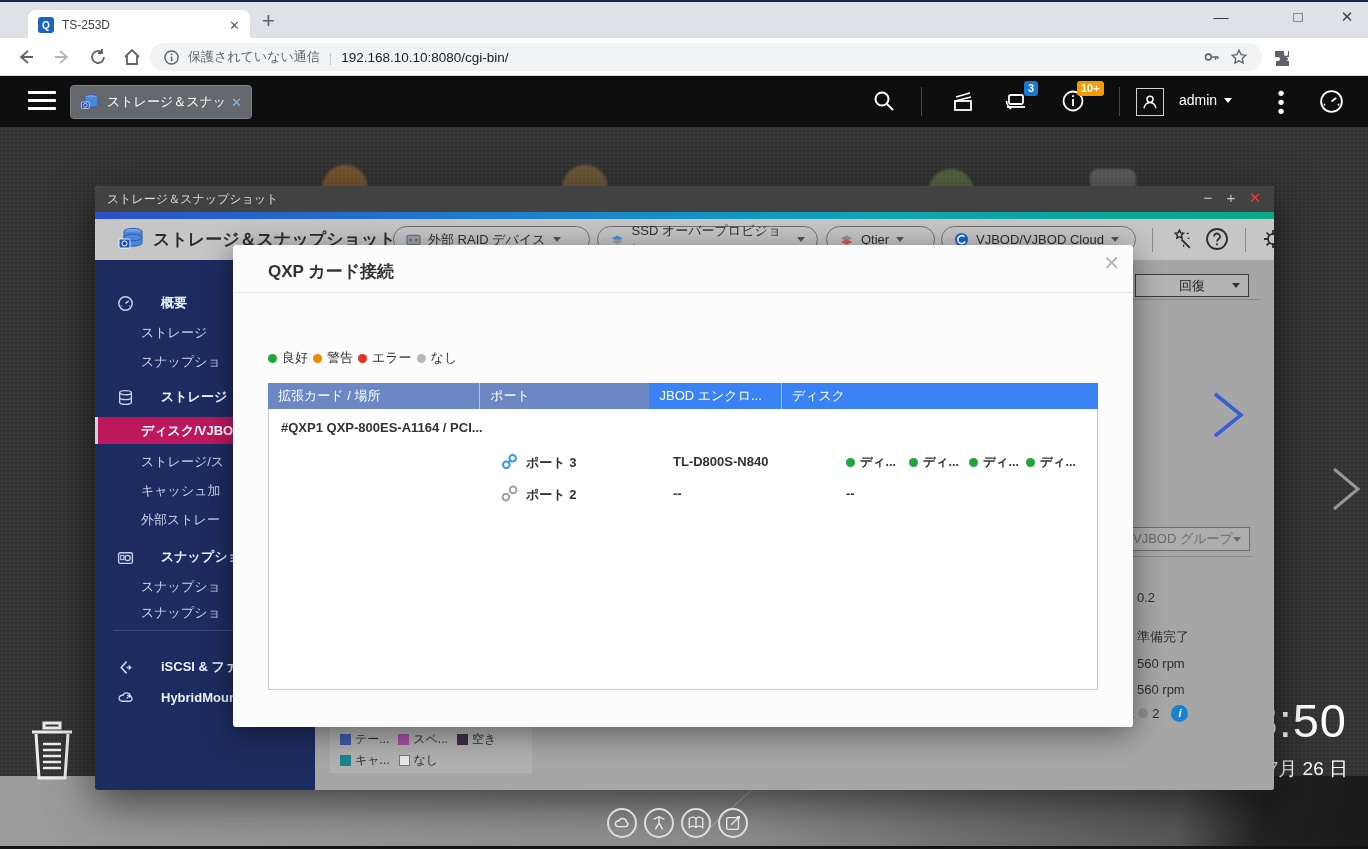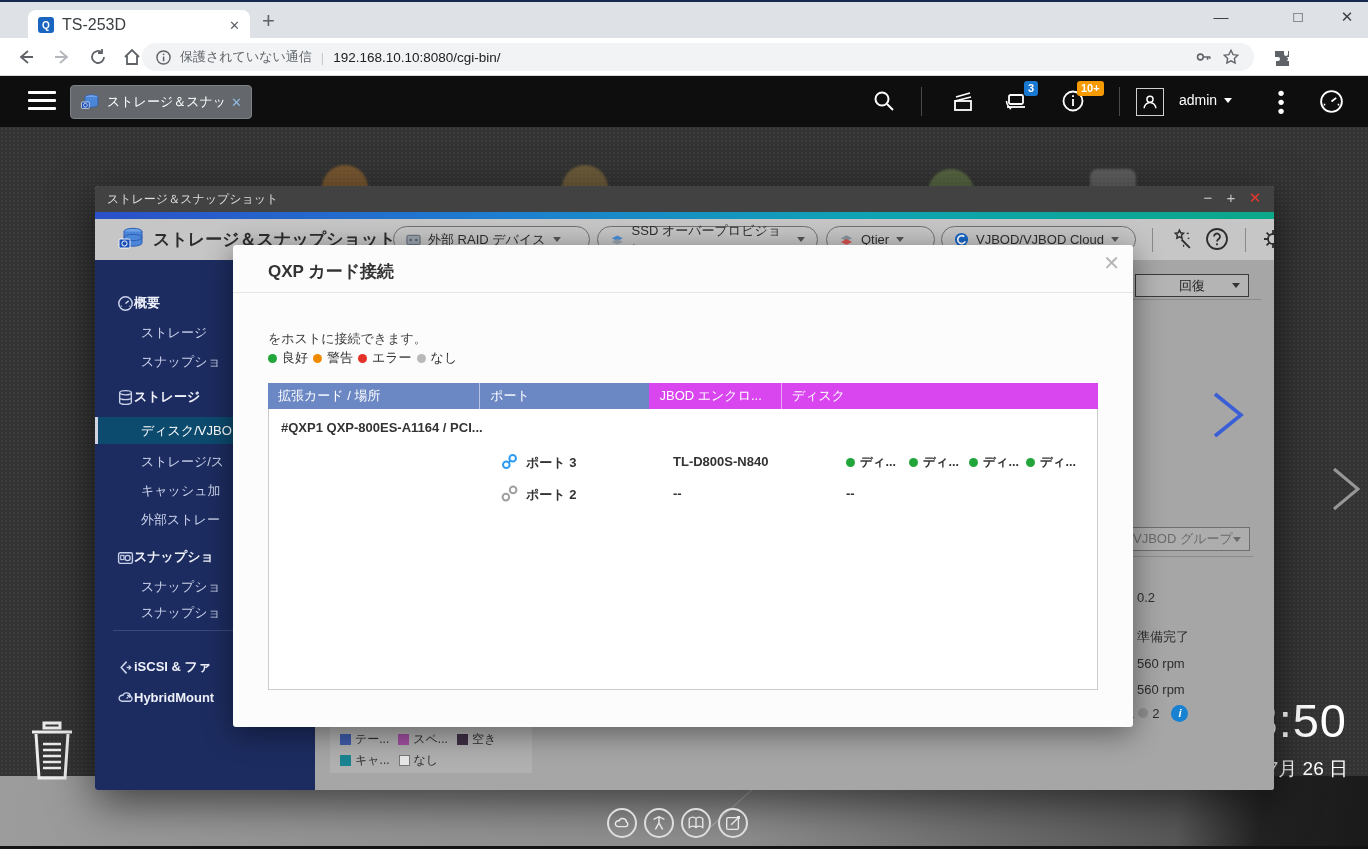--- a/index.html
+++ b/index.html
@@ -8,29 +8,29 @@
           font-family:"Liberation Sans","DejaVu Sans",sans-serif;background:#343434;
           box-shadow:inset 0 0 0 2px #16294d;}
   svg{display:block;}
 
   
   .chrome-top{position:absolute;left:0;top:0;right:0;height:38px;background:#dee1e5;border-top:2px solid #16294d;}
   .tab{position:absolute;left:28px;top:8px;width:222px;height:30px;background:#fff;border-radius:8px 8px 0 0;
        display:flex;align-items:center;padding:0 10px;gap:8px;}
   .fav{width:16px;height:16px;border-radius:3px;background:#1a65c0;color:#fff;font-size:10px;font-weight:bold;
        display:flex;align-items:center;justify-content:center;}
-  .tab-title{flex:1;font-size:16px;color:#3c4043;white-space:nowrap;overflow:hidden;}
+  .tab-title{flex:1;font-size:12px;color:#3c4043;white-space:nowrap;overflow:hidden;}
   .tab-close{color:#5f6368;font-size:13px;line-height:1;}
   .newtab{position:absolute;left:262px;top:6px;color:#5f6368;font-size:22px;font-weight:300;}
   .wc{position:absolute;top:6px;width:34px;text-align:center;color:#3c4043;font-size:15px;}
   .wc-min{left:1204px;} .wc-max{left:1281px;} .wc-close{left:1330px;}
 
   .addr{position:absolute;left:0;top:38px;right:0;height:38px;background:#fff;border-bottom:1px solid #d6d9dd;}
   .nav-ic{position:absolute;top:9px;width:20px;height:20px;color:#5f6368;}
-  .url-pill{position:absolute;left:142px;top:5px;width:1112px;height:28px;background:#f1f3f4;border-radius:14px;
+  .url-pill{position:absolute;left:150px;top:5px;width:1112px;height:28px;background:#f1f3f4;border-radius:14px;
             display:flex;align-items:center;padding:0 14px;gap:9px;}
   .sec-text{font-size:13px;color:#5f6368;white-space:nowrap;}
   .url-sep{color:#c6c9cd;font-size:13px;}
   .url-text{font-size:13.5px;color:#202124;flex:1;white-space:nowrap;}
   .avatar{position:absolute;left:1302px;top:46px;width:23px;height:23px;border-radius:50%;background:#7b4a41;color:#fff;
           font-size:11px;display:flex;align-items:center;justify-content:center;}
   .chrome-menu{position:absolute;left:1341px;top:45px;color:#5f6368;font-size:16px;letter-spacing:0;}
 
   
   .qtopbar{position:absolute;left:0;top:76px;right:0;height:51px;background:#0e0e0e;z-index:6;}
@@ -87,23 +87,23 @@
   .tbtn .caret{border-top-color:#555;}
   .btn-raid{left:298px;width:197px;} .btn-ssd{left:502px;width:221px;}
   .btn-qtier{left:731px;width:109px;} .btn-vjbod{left:846px;width:195px;}
   .tb-div{position:absolute;top:9px;width:1px;height:24px;background:#8a8a8a;}
   .tb-ic{position:absolute;top:8px;color:#2e2e2e;}
 
   
   .sidebar{position:absolute;left:0;top:74px;bottom:0;width:220px;background:#1d2c60;}
   .s-row{position:absolute;left:0;width:220px;height:26px;display:flex;align-items:center;
          color:#c9d1ea;font-size:13px;white-space:nowrap;overflow:hidden;}
-  .s-hdr{font-weight:bold;color:#eef1fa;gap:0;padding-left:22px;}
+  .s-hdr{font-weight:bold;color:#eef1fa;gap:27px;padding-left:22px;}
   .s-sub{padding-left:46px;}
-  .s-sel{background:#0c4a6e;color:#fff;}
+  .s-sel{background:#be185d;color:#fff;font-weight:bold;}
   .s-sel::before{content:"";position:absolute;left:0;top:0;bottom:0;width:3px;background:#d0d4e0;}
   .s-div{position:absolute;left:18px;top:370px;width:184px;height:1px;background:#39497e;}
 
   
   .w-main{position:absolute;left:220px;top:74px;right:0;bottom:0;background:#a6a6a6;}
   .recover{position:absolute;left:820px;top:14px;width:114px;height:23px;border:1px solid #3a3a3a;background:#b4b4b4;
            color:#1f1f1f;font-size:13px;display:flex;align-items:center;justify-content:center;}
   .recover .caret-down{position:absolute;right:8px;border-top-color:#333;}
   .hline1{position:absolute;left:792px;top:39px;width:154px;height:1px;background:#8b8b8b;}
   .chev-blue{position:absolute;left:892px;top:130px;color:#3a5ed6;}
@@ -128,21 +128,21 @@
   .m-close{position:absolute;right:13px;top:6px;font-size:20px;color:#b5b5b5;}
   .m-title{position:absolute;left:35px;top:15px;font-size:17px;font-weight:bold;color:#333;}
   .m-divider{position:absolute;left:0;right:0;top:47px;height:1px;background:#e6e6e6;}
   .m-desc{position:absolute;left:35px;width:840px;font-size:13px;color:#404040;white-space:nowrap;}
   .m-legend{position:absolute;left:35px;top:104px;display:flex;gap:5px;align-items:flex-start;font-size:13px;color:#333;}
   .m-legend .lg-item{gap:5px;}
   .m-legend .dot{width:9px;height:9px;}
   .dot-warn{background:#f08b00;} .dot-err{background:#e53228;} .dot-none{background:#b9b9b9;}
   .m-thead{position:absolute;left:35px;top:138px;width:830px;height:26px;display:flex;color:#fff;font-size:13px;}
   .th{display:flex;align-items:center;padding-left:10px;white-space:nowrap;overflow:hidden;}
-  .th-blue{background:#6c88c4;} .th-purple{background:#d946ef;}
+  .th-blue{background:#6c88c4;} .th-purple{background:#3b82f6;}
   .th-sep{border-left:1px solid rgba(255,255,255,.5);}
   .m-tbody{position:absolute;left:35px;top:164px;width:830px;height:281px;border:1px solid #ccc;border-top:none;background:#fff;font-weight:bold;}
   .t-card{position:absolute;left:12px;top:11px;font-size:13px;color:#333;}
   .t-abs{position:absolute;font-size:13px;color:#333;display:flex;align-items:center;gap:6px;white-space:nowrap;}
   .disk-item{display:flex;align-items:center;gap:5px;font-size:12.5px;color:#333;}
   .disk-item .dot{width:9px;height:9px;}
 </style>
 </head>
 <body>
 
@@ -505,21 +505,20 @@
                 <span>なし</span>
               </span>
           </div>
         </div>
       </div>
 
       <div class="modal">
         <div class="m-close">✕</div>
         <div class="m-title">QXP カード接続</div>
         <div class="m-divider"></div>
-        <div class="m-desc" style="top:85px">をホストに接続できます。</div>
 
         <div class="m-legend">
           <span class="lg-item">
               <span class="dot dot-green"></span>
               <span>良好</span>
             </span>
           <span class="lg-item">
               <span class="dot dot-warn"></span>
               <span>警告</span>
             </span>

